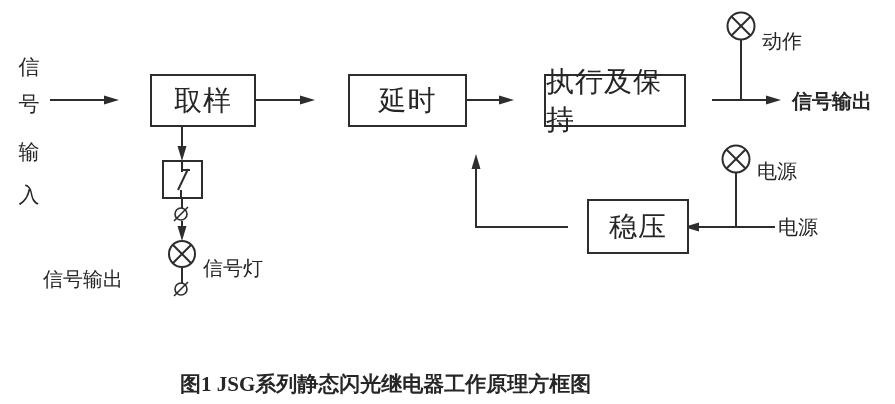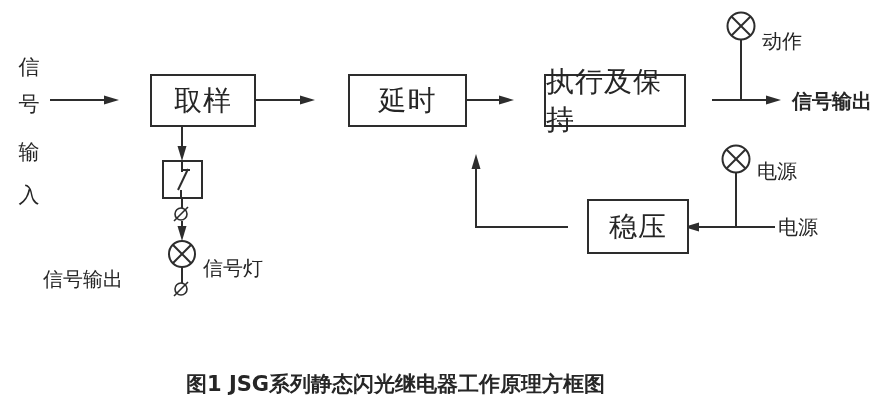--- a/index.html
+++ b/index.html
@@ -38,23 +38,24 @@
     white-space:nowrap;
     line-height:1.1;
   }
   .vchar{
     position:absolute;left:16px;width:26px;
     text-align:center;
     font-size:21px;font-weight:500;
   }
   .caption{
     position:absolute;
-    left:186px;top:370px;
+    left:180px;top:370px;
     font-size:21px;font-weight:600;
     white-space:nowrap;
+    font-family:Liberation Serif, serif;
   }
 </style>
 </head>
 <body>
 
 <div class="stage">
 
   <svg class="wires" width="895" height="404" viewBox="0 0 895 404">
 
     <g>

